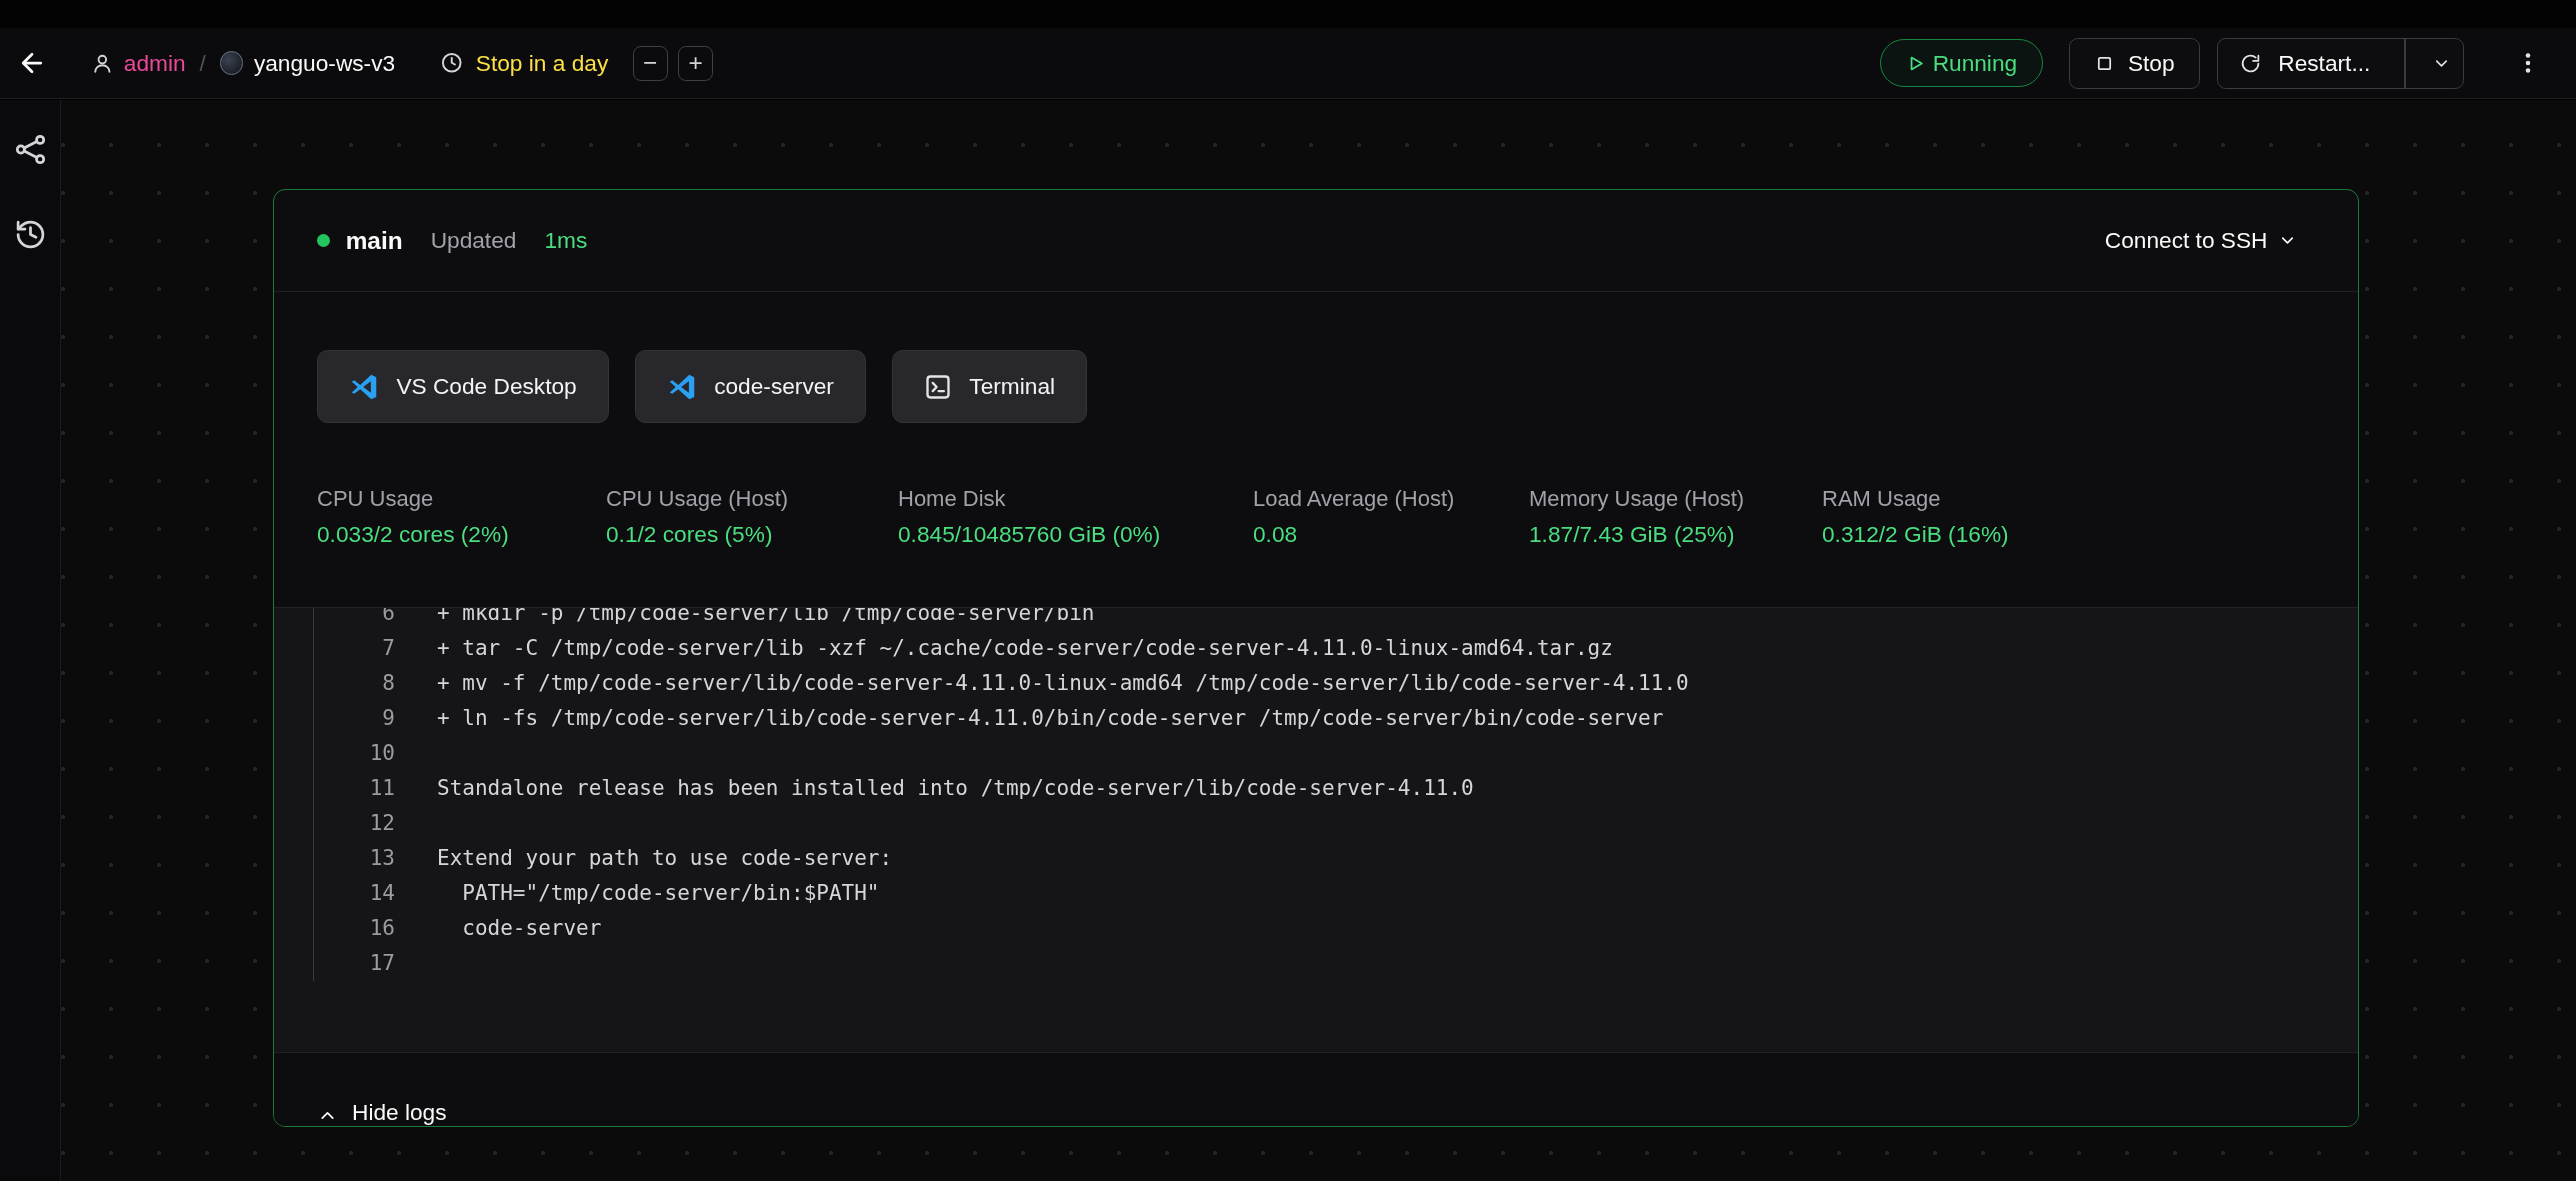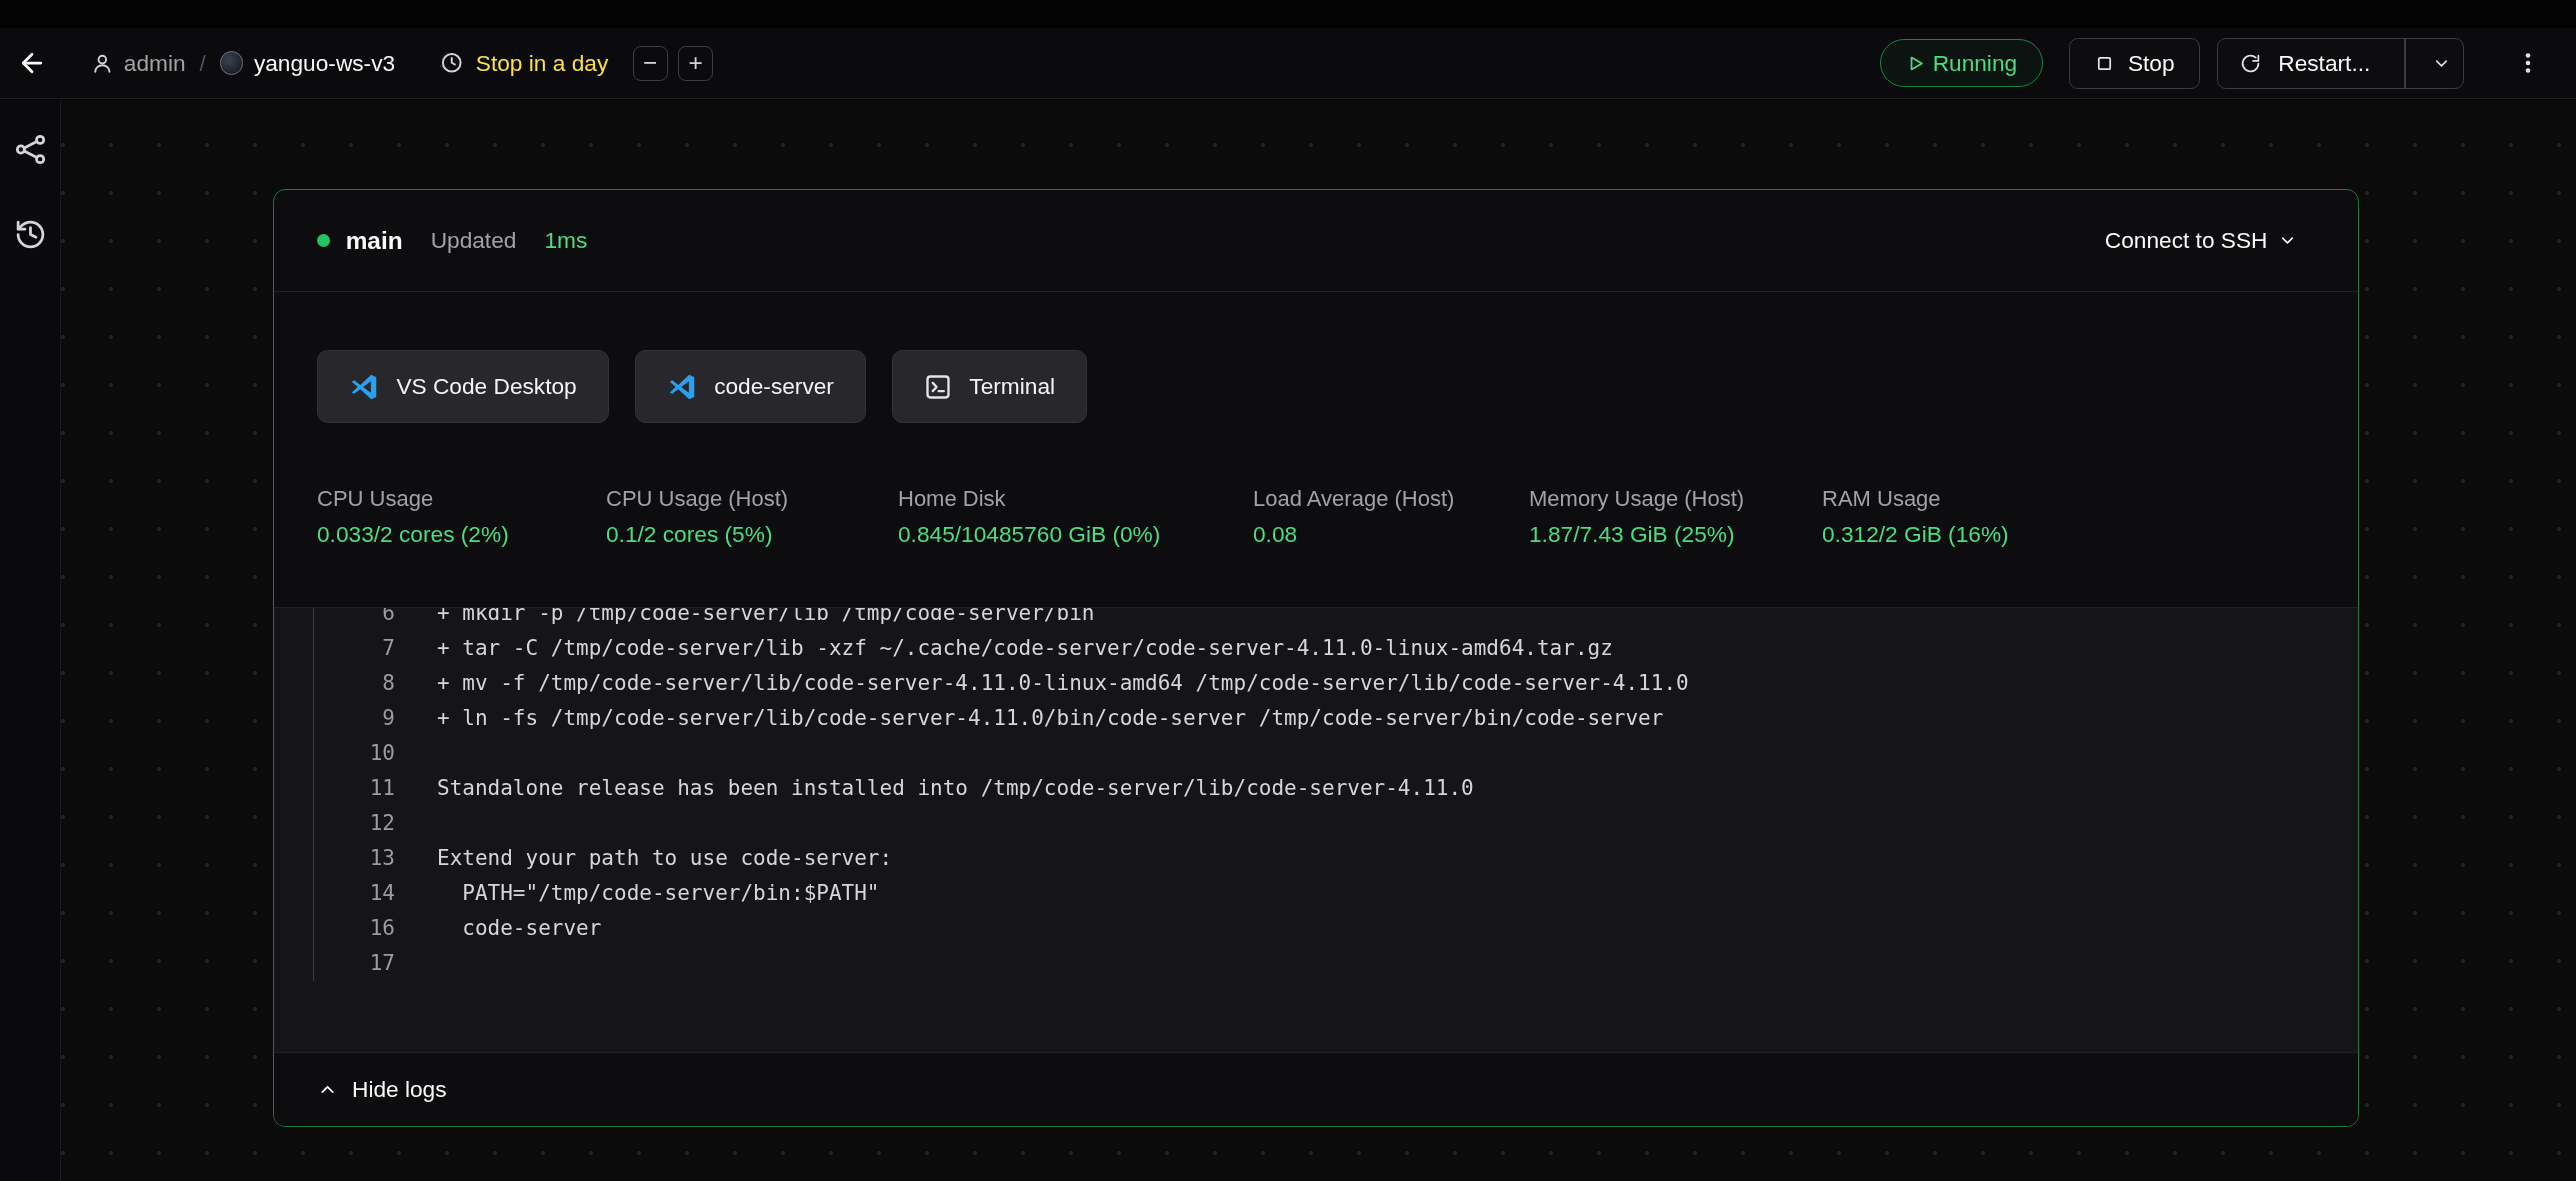--- a/index.html
+++ b/index.html
@@ -16,21 +16,21 @@
   .topbar {
     position:absolute; top:28px; left:0; right:0; height:71px;
     background:#0b0b0d; border-bottom:1.7px solid #202024;
     display:flex; align-items:center; padding:0 35px 0 16.6px;
   }
   .tb-left { display:flex; align-items:center; }
   .icon-btn { background:none; border:none; cursor:pointer; display:flex; align-items:center; justify-content:center; }
   .back-btn { margin-right:44px; }
   .crumb { display:flex; align-items:center; font-size:22.7px; }
   .crumb .sep { color:#52525b; margin:0 14px; font-size:22.7px; }
-  .crumb-user { display:flex; align-items:center; gap:10.5px; color:#a3a3a3; cursor:pointer; }
+  .crumb-user { display:flex; align-items:center; gap:10.5px; color:#ec4899; cursor:pointer; }
   .crumb-ws { display:flex; align-items:center; gap:10.5px; color:#fafafa; cursor:pointer; }
   .ws-avatar { width:23.5px; height:23.5px; border-radius:50%;
     background:radial-gradient(circle at 35% 35%, #3b4252, #101216);
     border:1.7px solid #6b7686; }
   .schedule { display:flex; align-items:center; margin-left:45px; gap:12.2px; font-size:22.7px; color:#fde047; }
   .step-btns { display:flex; gap:10.5px; margin-left:24.4px; }
   .step-btn {
     width:35px; height:35px; border:1.7px solid #3f3f46; border-radius:7.8px; background:transparent;
     color:#d4d4d8; font-size:24.4px; line-height:1; display:flex; align-items:center; justify-content:center; cursor:pointer;
   }
@@ -105,21 +105,21 @@
   .log-inner { margin-top:-12.2px; }
   .log-line { display:flex; white-space:pre; }
   .log-num {
     flex:0 0 82px; margin-left:39px; border-left:1.7px solid #3a3a40;
     text-align:right; color:#9b9ba3;
   }
   .log-text { margin-left:42px; }
 
   .card-footer {
     flex:0 0 74px; border-top:1.7px solid #222226;
-    display:flex; align-items:center; padding-left:43px; gap:14px;
+    display:flex; align-items:flex-end; padding-left:43px; gap:14px;
     font-size:22.7px; color:#fafafa; cursor:pointer; background:#0d0d0f;
   }
 </style>
 </head>
 <body>
 
 <div class="top-strip"></div>
 
 <header class="topbar">
   <div class="tb-left">

